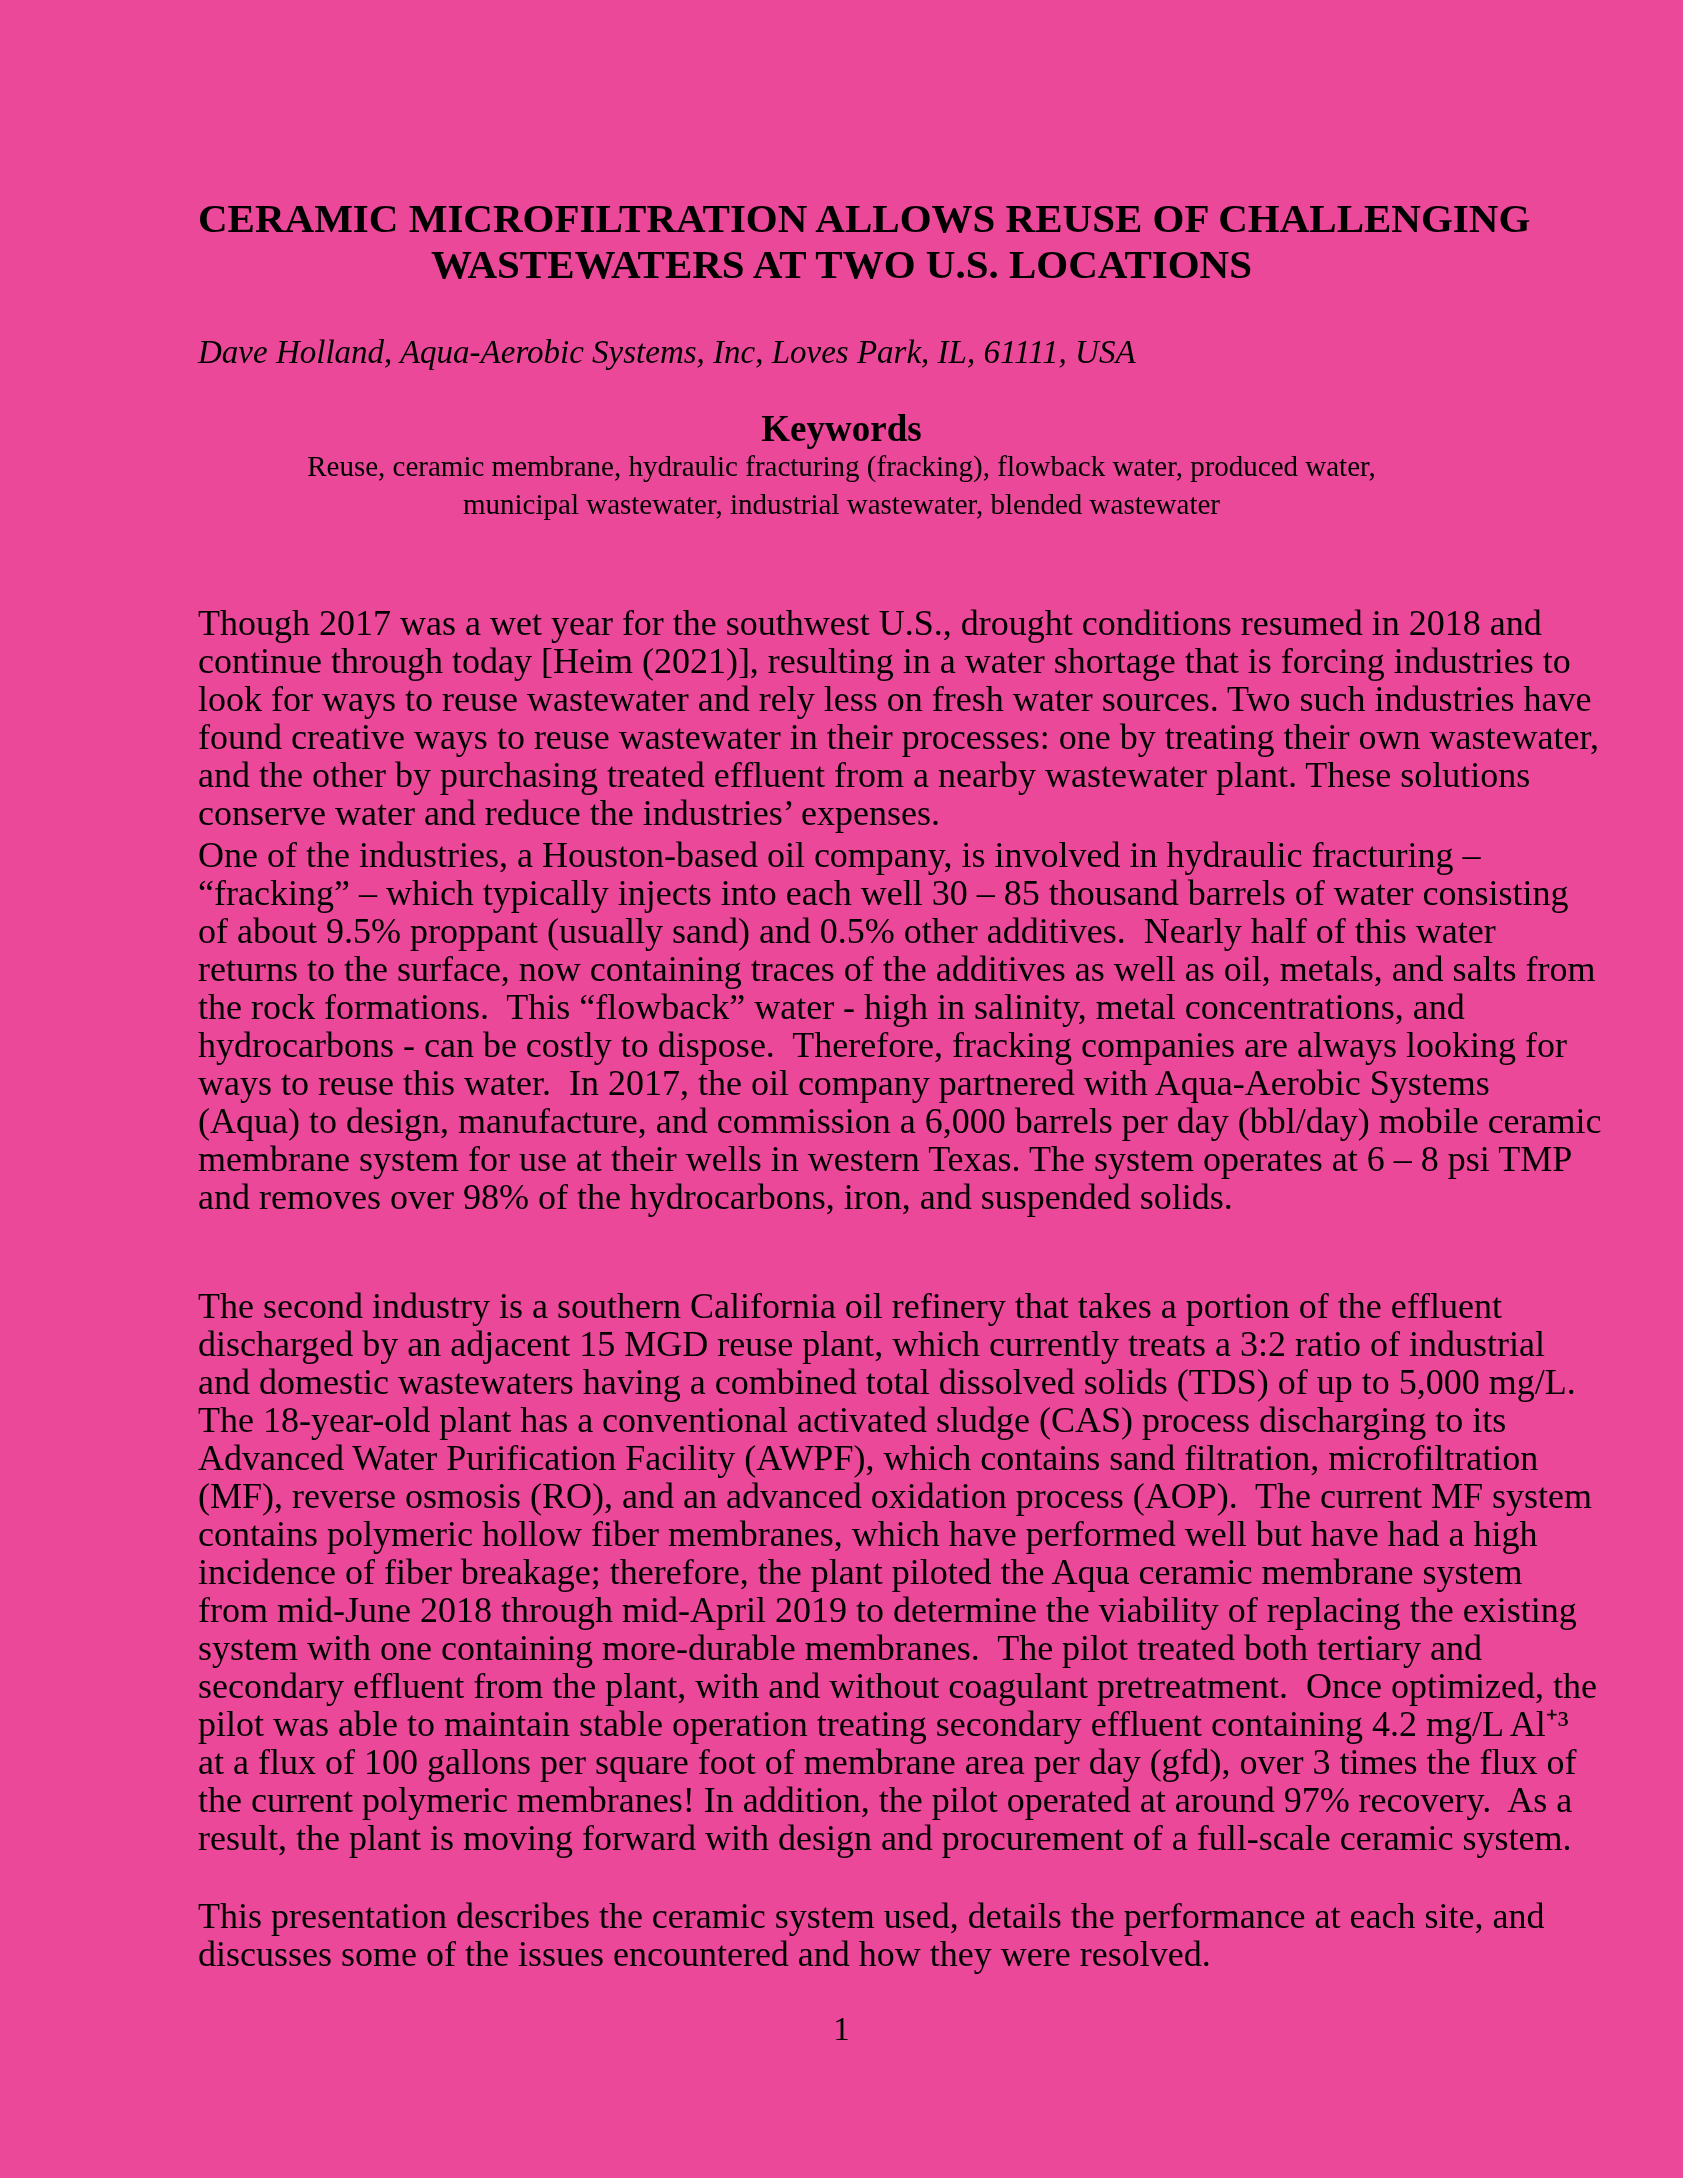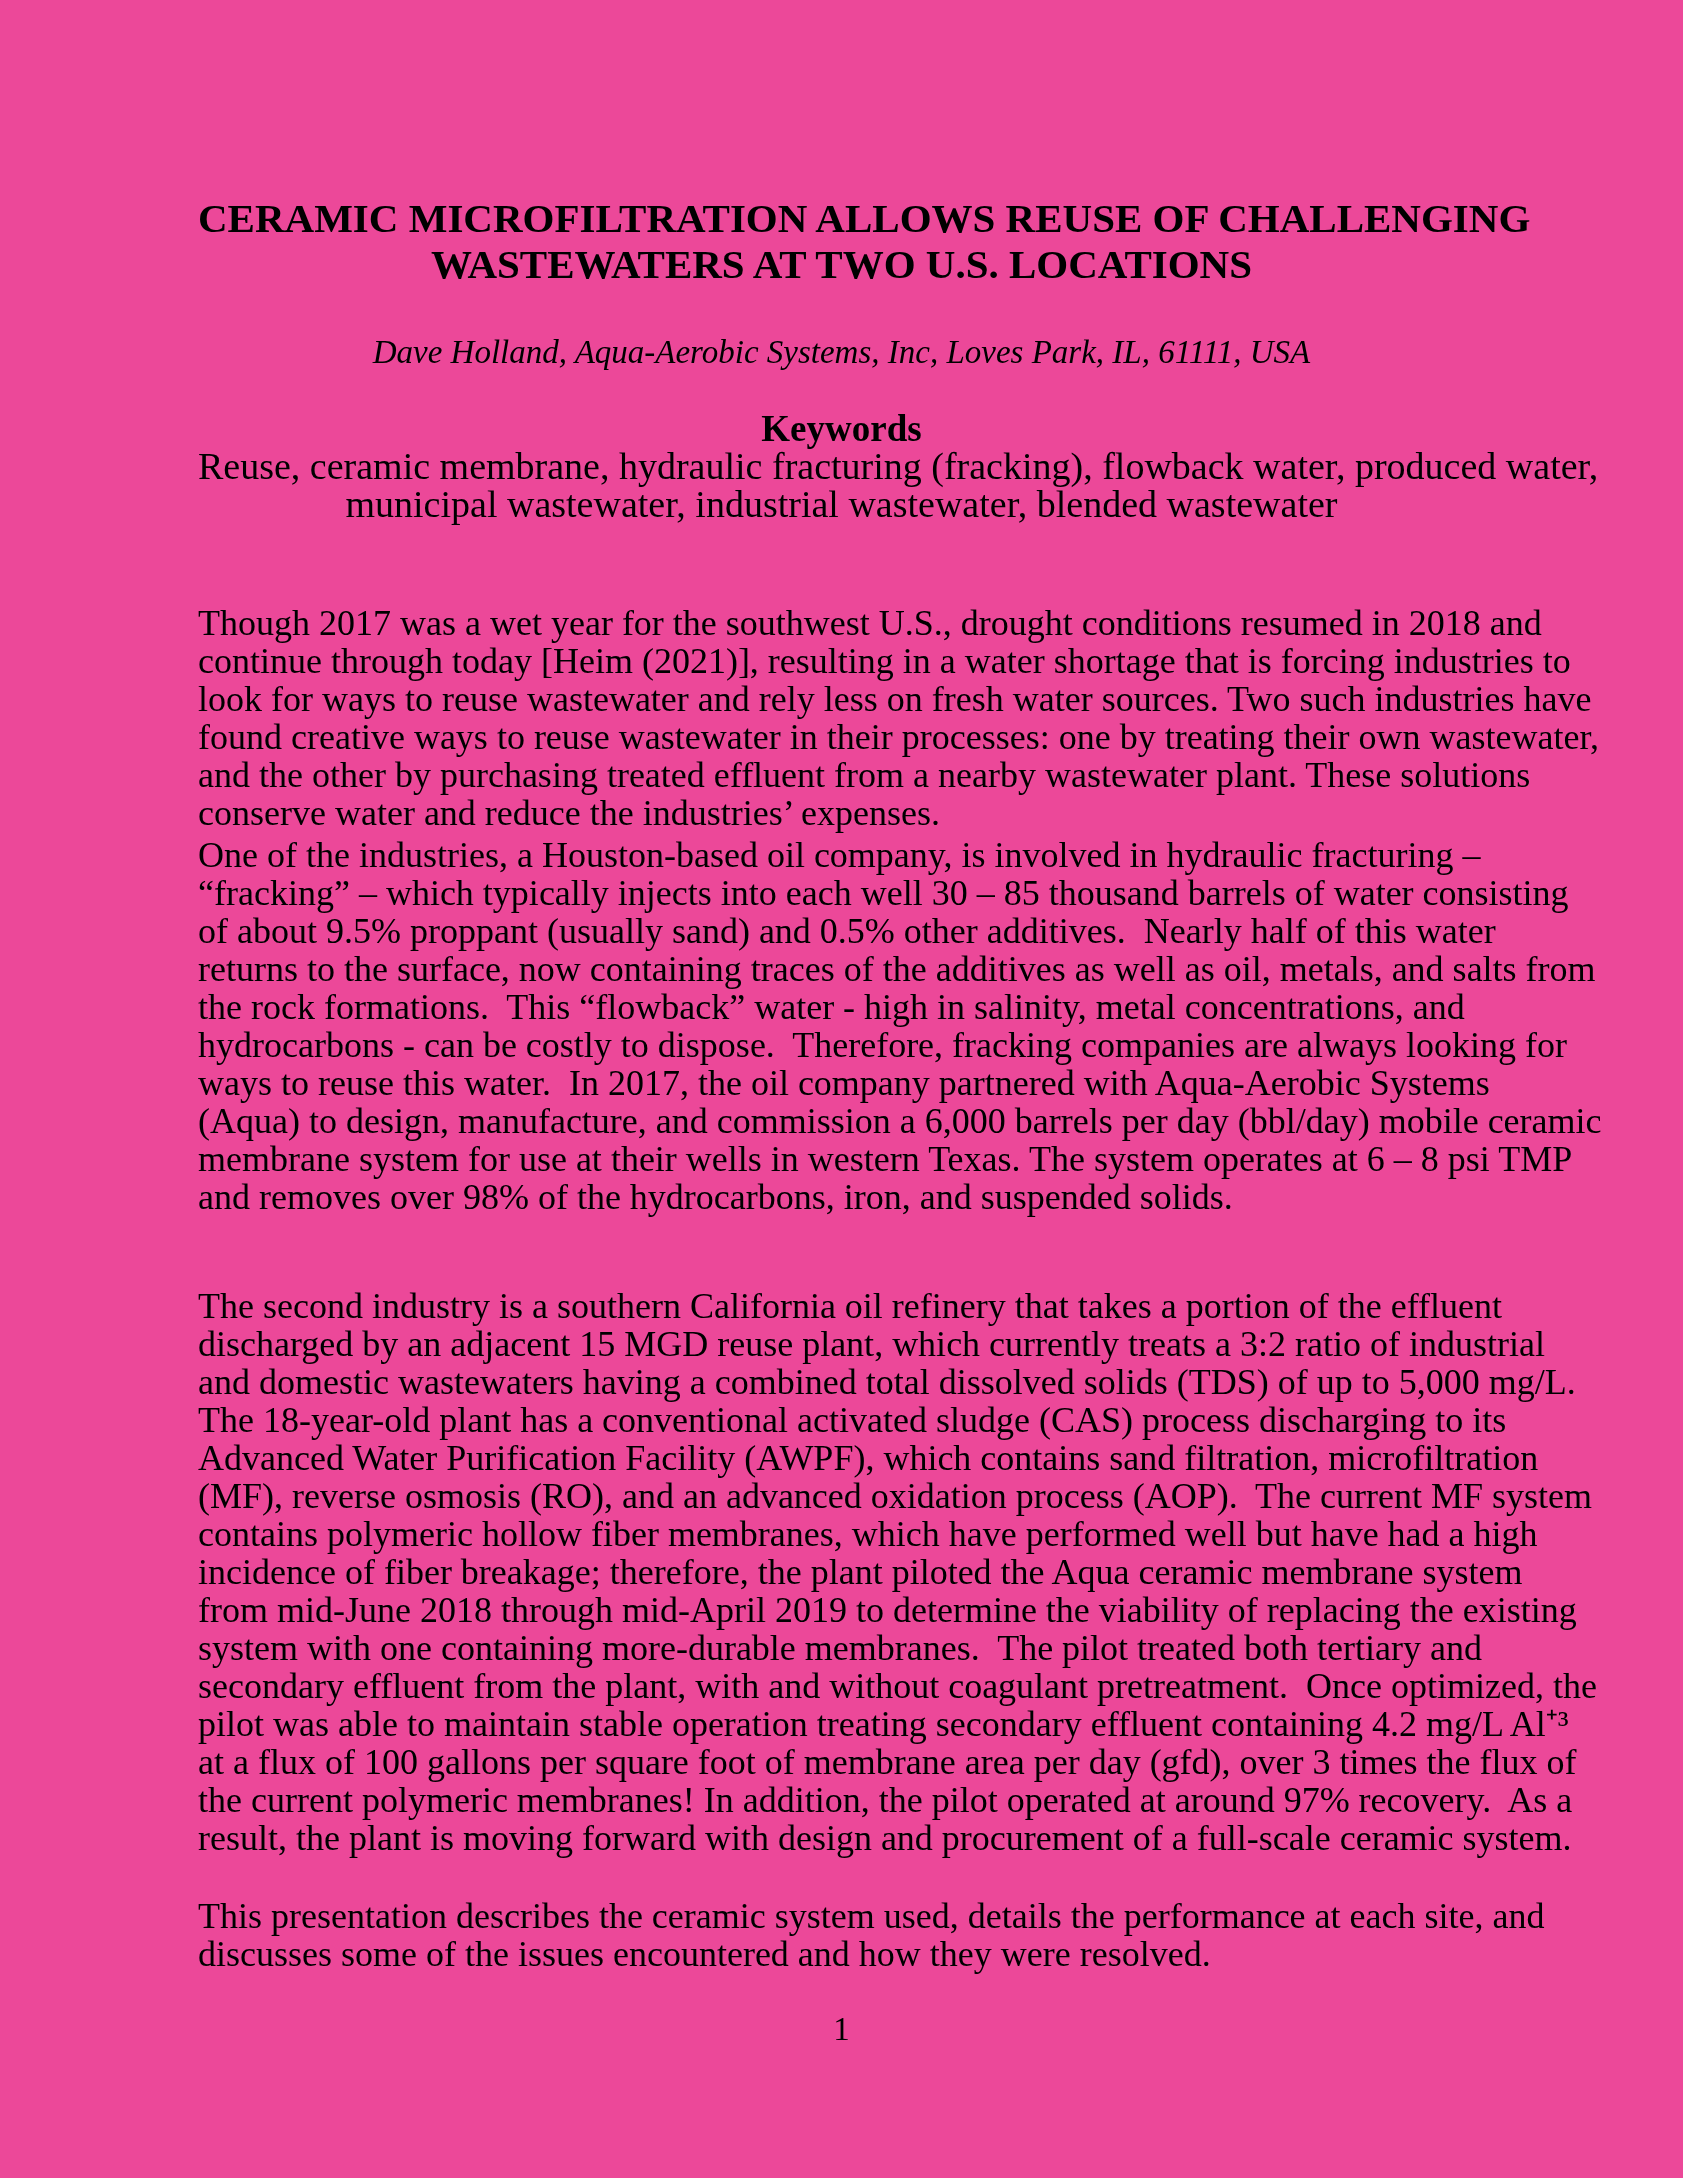--- a/index.html
+++ b/index.html
@@ -28,34 +28,33 @@
     line-height: 46px;
     font-weight: bold;
     text-align: center;
     white-space: pre;
   }
   .author {
     top: 333px;
     font-size: 33px;
     line-height: 38px;
     font-style: italic;
-    text-align: center;
     white-space: pre;
   }
   .heading {
     font-size: 37px;
     line-height: 43px;
     font-weight: bold;
     text-align: center;
   }
   .kw-head  { top: 407px; }
   .abs-head { top: 565px; }
   .kw-text {
     top: 447px;
-    font-size: 38px;
+    font-size: 29px;
     line-height: 38px;
     text-align: center;
     white-space: pre;
   }
   .para {
     font-size: 36px;
     line-height: 38px;
     text-align: left;
     white-space: pre;
   }

